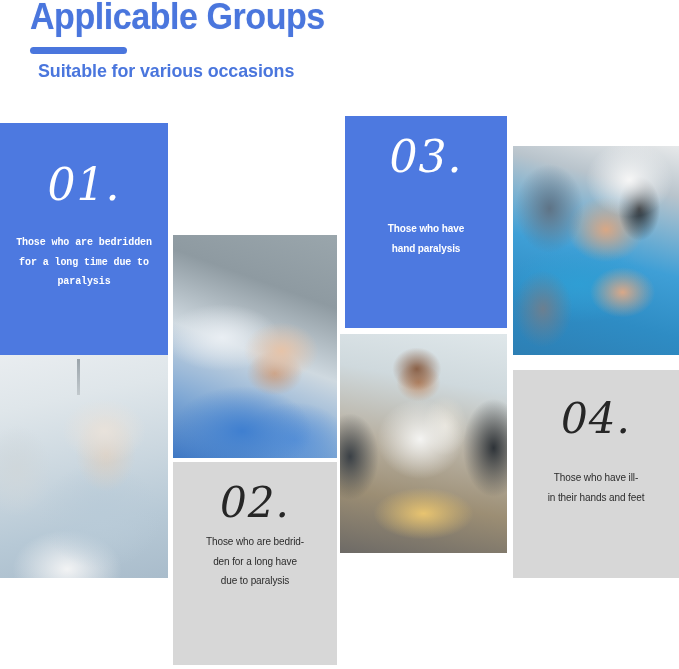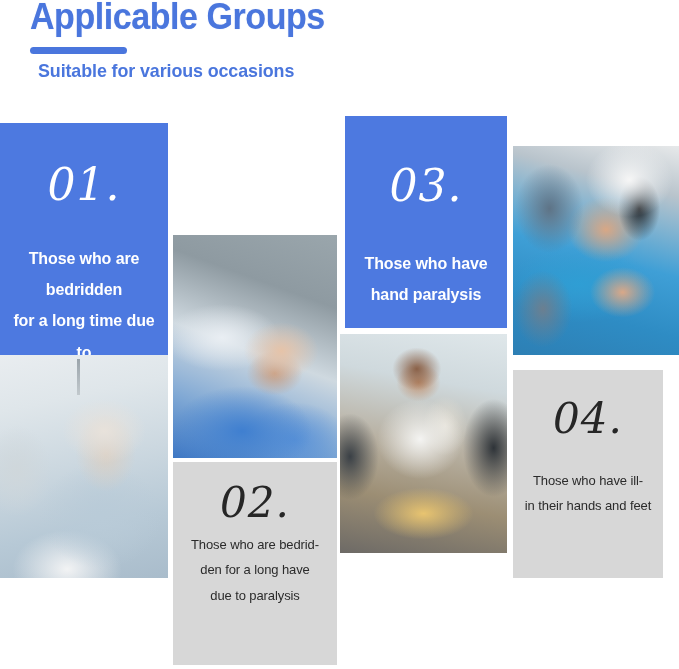--- a/index.html
+++ b/index.html
@@ -76,27 +76,27 @@
     font-style: italic;
     font-weight: 400;
     letter-spacing: 1px;
     line-height: 1;
   }
   .card-blue .card-number { color: #ffffff; font-size: 44px; }
   .card-gray .card-number { color: #262626; font-size: 42px; }
 
   .card-text {
     text-align: center;
-    font-size: 16px;
+    font-size: 10px;
     font-weight: bold;
     line-height: 1.95;
     letter-spacing: -0.1px;
     padding: 0 6px;
   }
-  .card-gray .card-text { font-weight: normal; font-size: 13px; }
+  .card-gray .card-text { font-weight: normal; font-size: 10px; }
 
   
   .photo { background-color: #c9cfd4; }
 
   
   .photo-elderly {
     background:
       radial-gradient(ellipse 60px 46px at 62% 34%, #e8e2db 0%, rgba(232,226,219,0) 70%),
       radial-gradient(ellipse 42px 54px at 63% 44%, #d9cfc4 0%, rgba(217,207,196,0) 72%),
       radial-gradient(ellipse 80px 70px at 60% 72%, #b9cbd8 0%, rgba(185,203,216,0) 76%),
@@ -151,21 +151,21 @@
 <body>
 
 <div class="header">
   <div class="main-title">Applicable Groups</div>
   <div class="title-divider"></div>
   <div class="sub-title">Suitable for various occasions</div>
 </div>
 
 <div class="panel card card-blue" style="left:0px; top:123px; width:168px; height:236px; padding-top:40px;">
   <div class="card-number">01.</div>
-  <div class="card-text" style="margin-top:36px;">
+  <div class="card-text" style="margin-top:26px;font-family:Liberation Mono, monospace;">
     <div>Those who are bedridden</div>
     <div>for a long time due to</div>
     <div>paralysis</div>
   </div>
 </div>
 
 <div class="panel photo photo-elderly" style="left:0px; top:355px; width:168px; height:223px;">
   <div class="tube"></div>
 </div>
 
@@ -173,31 +173,31 @@
 
 <div class="panel card card-gray" style="left:173px; top:462px; width:164px; height:203px; padding-top:20px;">
   <div class="card-number">02.</div>
   <div class="card-text" style="margin-top:8px;">
     <div>Those who are bedrid-</div>
     <div>den for a long have</div>
     <div>due to paralysis</div>
   </div>
 </div>
 
-<div class="panel card card-blue" style="left:345px; top:116px; width:162px; height:212px; padding-top:48px;">
+<div class="panel card card-blue" style="left:345px; top:116px; width:162px; height:212px; padding-top:19px;">
   <div class="card-number">03.</div>
   <div class="card-text" style="margin-top:40px;">
     <div>Those who have</div>
     <div>hand paralysis</div>
   </div>
 </div>
 
 <div class="panel photo photo-cast" style="left:340px; top:334px; width:167px; height:219px;"></div>
 
 <div class="panel photo photo-therapy" style="left:513px; top:146px; width:166px; height:209px;"></div>
 
-<div class="panel card card-gray" style="left:513px; top:370px; width:150px; height:208px; padding-top:28px;">
+<div class="panel card card-gray" style="left:513px; top:370px; width:166px; height:208px; padding-top:28px;">
   <div class="card-number">04.</div>
   <div class="card-text" style="margin-top:28px;">
     <div>Those who have ill-</div>
     <div>in their hands and feet</div>
   </div>
 </div>
 
 </body></html>

